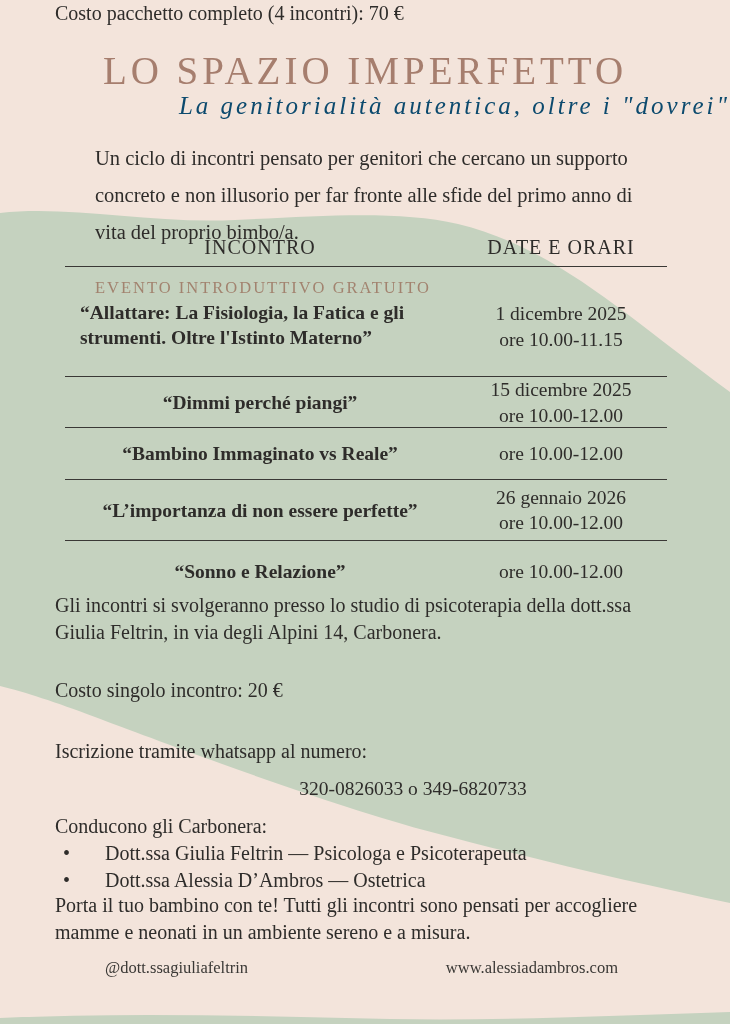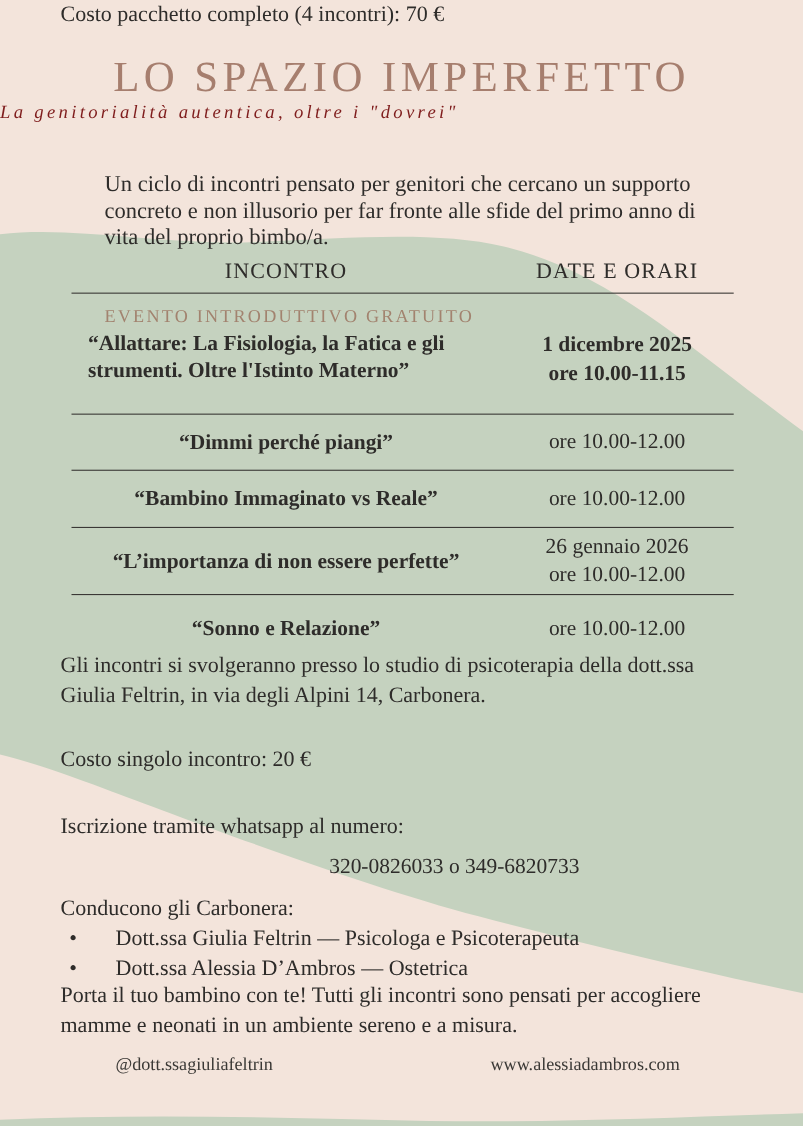--- a/index.html
+++ b/index.html
@@ -17,28 +17,28 @@
   
   .title{
     position:absolute;top:48px;left:0;width:730px;
     text-align:center;
     font-size:39px;letter-spacing:4px;
     color:#a67e6e;
     font-weight:400;
   }
   .subtitle{
     position:absolute;top:92px;left:0;width:730px;
-    text-align:left;
+    text-align:right;
     font-style:italic;
-    font-size:17px;letter-spacing:3px;
-    color:#7f1d1d;
+    font-size:25px;letter-spacing:3px;
+    color:#0c4a6e;
   }
   .intro{
-    position:absolute;top:156px;left:95px;width:555px;
-    font-size:20.5px;line-height:24px;
+    position:absolute;top:140px;left:95px;width:555px;
+    font-size:20.5px;line-height:37px;
   }
 
   
   .schedule{position:absolute;top:228px;left:65px;width:602px;}
   .s-head{
     display:grid;grid-template-columns:390px 212px;
     height:38px;align-items:center;
   }
   .s-head .cell{text-align:center;font-size:20px;letter-spacing:1px;}
   .s-row{
@@ -52,21 +52,21 @@
   .row-4{height:60px;}
   .row-5{height:61px;}
   .badge{
     margin:11px 0 2px 30px;
     font-size:16.5px;letter-spacing:2px;
     color:#a2836f;
   }
   .event{font-weight:bold;font-size:19.5px;line-height:25px;text-align:center;}
   .row-1 .event{text-align:left;padding-left:15px;}
   .datecell{text-align:center;font-size:19.5px;line-height:25.5px;}
-  .row-1 .datecell{padding-top:34px;font-weight:bold;}
+  .row-1 .datecell{padding-top:34px;}
 
   
   .para{position:absolute;left:55px;width:615px;font-size:20px;line-height:26.5px;}
   .p-location{top:592px;}
   .p-cost1{top:677px;}
   .p-cost2:  ;
   .p-cost2{top:703px;}
   .p-signup{top:738px;}
   .p-phones{top:776px;text-align:center;left:0;width:730px;font-size:19.5px;padding-left:48px;}
   .p-leaders{top:813px;}
@@ -115,20 +115,21 @@
       </div>
       <div class="datecell">
         <div>1 dicembre 2025</div>
         <div>ore 10.00-11.15</div>
       </div>
     </div>
 
     <div class="s-row row-2">
       <div class="event">“Dimmi perché piangi”</div>
       <div class="datecell">
+        <div>15 dicembre 2025</div>
         <div>ore 10.00-12.00</div>
       </div>
     </div>
 
     <div class="s-row row-3">
       <div class="event">“Bambino Immaginato vs Reale”</div>
       <div class="datecell">
         <div>ore 10.00-12.00</div>
       </div>
     </div>

